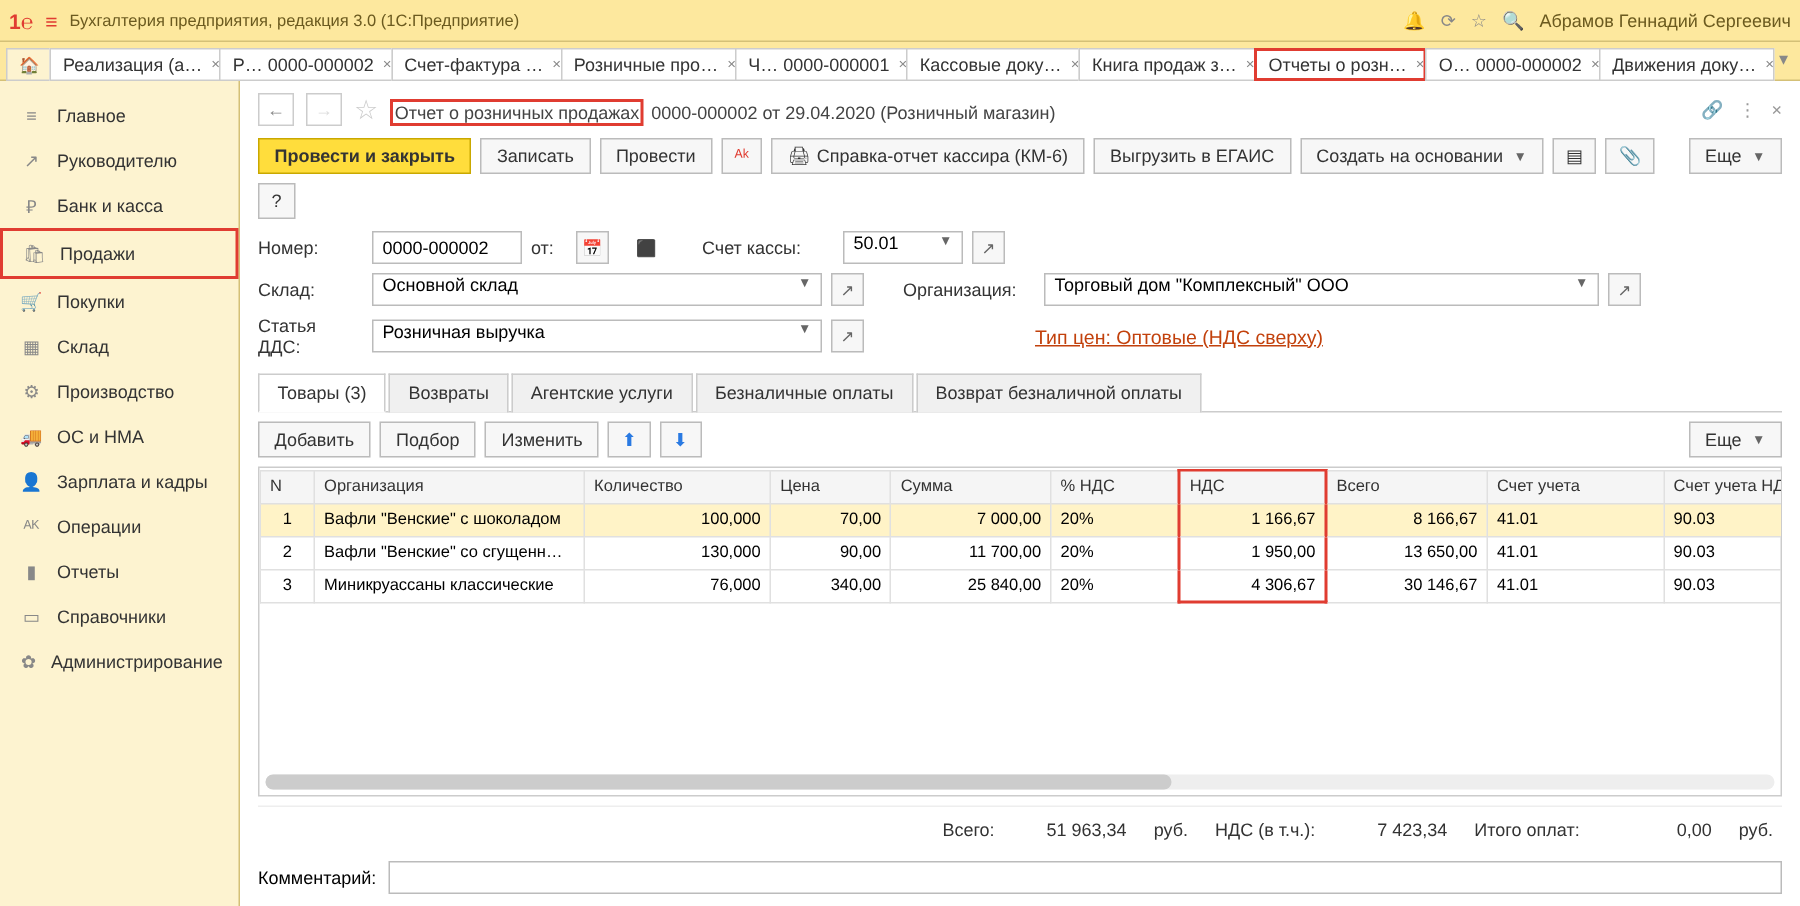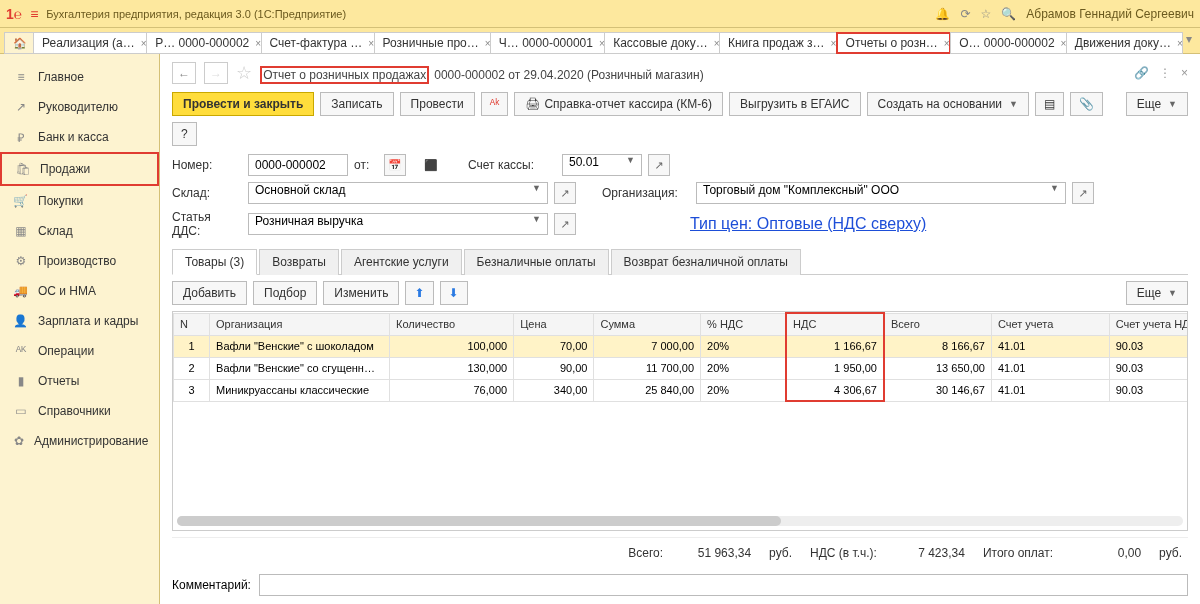--- a/index.html
+++ b/index.html
@@ -32,21 +32,21 @@
 .btn.small{padding:0 8px}
 .btn .dd{font-size:9px;color:#666;margin-left:3px}
 .toolbar-spacer{flex:1}
 .formrow{display:flex;align-items:center;gap:6px;margin-bottom:6px}
 .lbl{width:70px;color:#333;font-size:12px}
 .lbl.w2{width:88px}
 .inp{height:22px;border:1px solid #bbb;padding:0 6px;font-size:12px;background:#fff}
 .inp.sel{display:flex;align-items:flex-start;justify-content:space-between;gap:4px}
 .dd-icon{font-size:9px;color:#666}
 .sq{width:22px;height:22px;border:1px solid #bbb;background:#f7f7f7;display:inline-flex;align-items:center;justify-content:center;font-size:11px;color:#666}
-.link{color:#1d4ed8;text-decoration:underline;font-size:16px}
+.link{color:#c2410c;text-decoration:underline;font-size:13px}
 .subtabs{display:flex;border-bottom:1px solid #ccc;margin-top:4px}
 .subtab{padding:5px 12px;border:1px solid #ccc;border-bottom:none;background:#f0f0f0;margin-right:2px;font-size:12px;color:#333;cursor:pointer;position:relative;top:1px}
 .subtab.active{background:#fff;border-bottom:1px solid #fff}
 .subtoolbar{display:flex;align-items:center;gap:6px;padding:6px 0}
 .table-wrap{border:1px solid #ccc;flex:1;overflow:auto;position:relative;min-height:200px}
 table{border-collapse:collapse;width:100%;min-width:1100px}
 th,td{border:1px solid #e0e0e0;padding:4px 6px;font-size:11px;text-align:left;height:22px;white-space:nowrap}
 th{background:#f5f5f5;color:#333;font-weight:normal}
 td.num{text-align:right}
 td.ctr{text-align:center}

